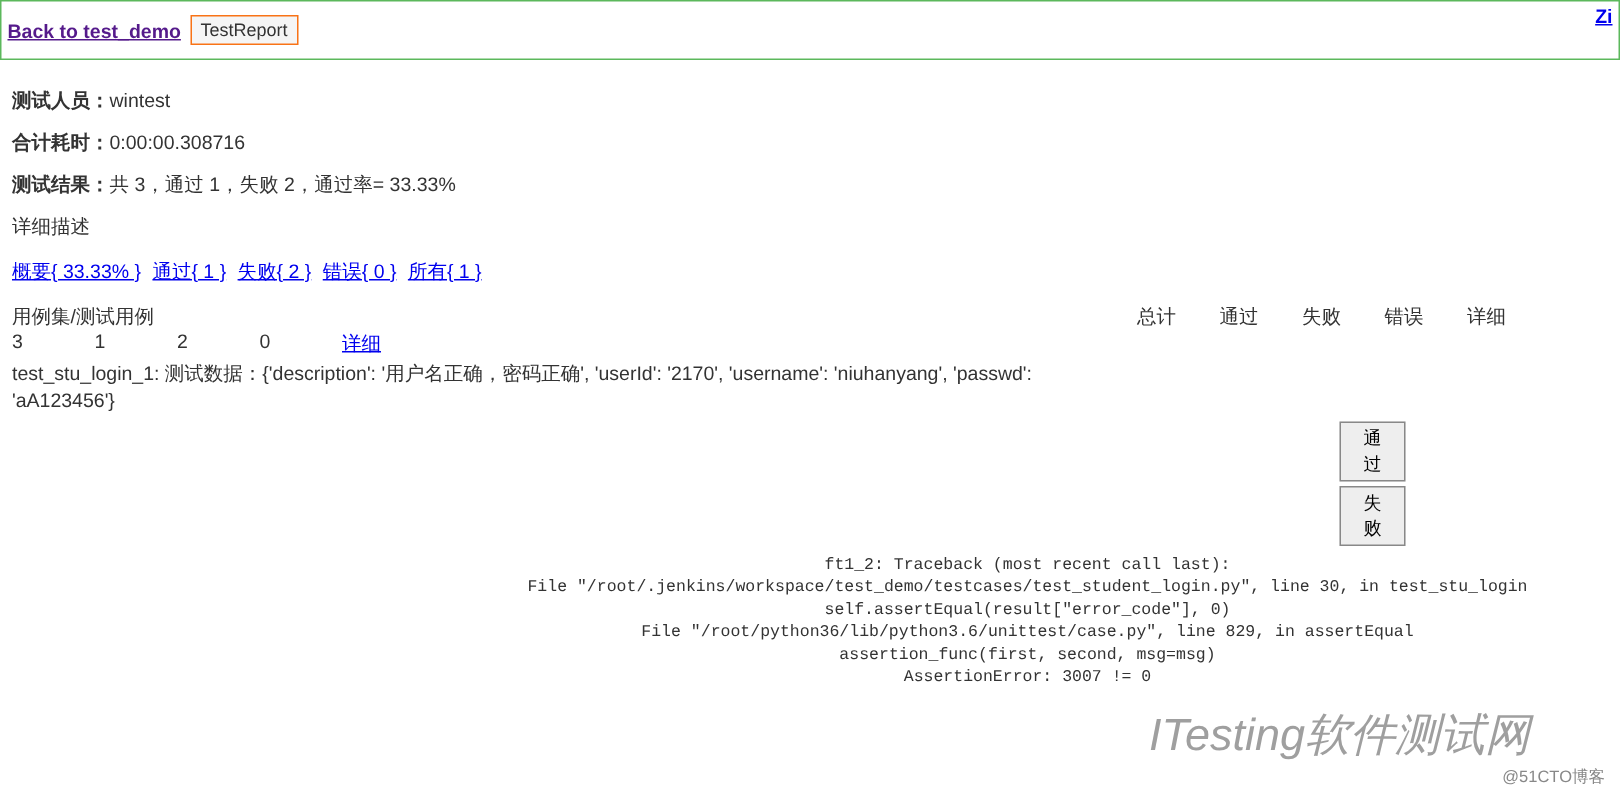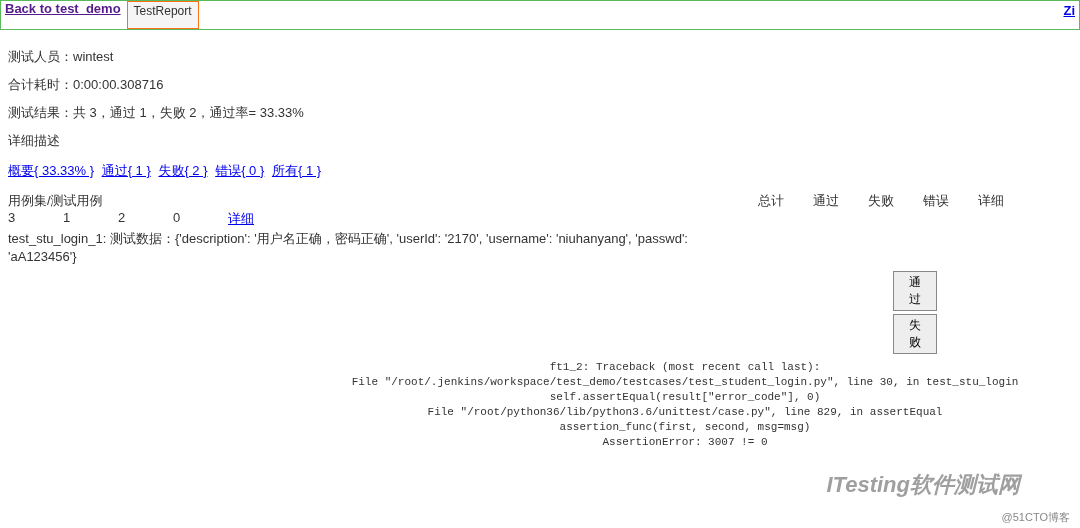--- a/index.html
+++ b/index.html
@@ -1,37 +1,37 @@
 <!DOCTYPE html>
 <html><head>
   <meta charset="utf-8">
   <style>
     * { margin: 0; padding: 0; box-sizing: border-box; }
     body { font-family: Arial, sans-serif; font-size: 13px; color: #333; width: 1080px; background: #fff; }
-    .top-bar { border: 1px solid #5cb85c; height: 30px; display: flex; padding: 0 4px; position: relative; }
+    .top-bar { border: 1px solid #5cb85c; height: 40px; display: flex; align-items: center; padding: 0 4px; position: relative; }
     .back-link { color: #551a8b; text-decoration: underline; font-weight: bold; font-size: 13px; }
     .tab-box { margin-left: 6px; border: 1px solid #f97316; padding: 2px 6px; font-size: 12px; background: #f5f5f5; }
     .zi-link { position: absolute; right: 4px; top: 2px; color: #0000ee; text-decoration: underline; font-weight: bold; font-size: 13px; }
     .content { padding: 8px; }
     h1 { font-size: 22px; font-weight: bold; margin: 10px 0 18px 0; }
     .meta-row { font-size: 13px; margin: 10px 0; }
-    .meta-row b { font-weight: normal; }
+    .meta-row b { font-weight: bold; }
     .filters { margin: 12px 0; }
     .filters a { color: #0000ee; text-decoration: underline; margin-right: 4px; font-size: 13px; }
     .table-area { margin-top: 8px; }
     .header-row, .data-row { display: flex; }
     .left-col { width: 750px; }
     .stat-col { width: 55px; text-align: left; }
     .detail-col { width: 60px; }
     .test-case-text { font-size: 13px; line-height: 1.4; margin: 2px 0; }
     .detail-link { color: #0000ee; text-decoration: underline; }
     .btn-stack { margin-left: 750px; margin-top: 2px; }
     .btn { display: block; border: 1px solid #888; background: #eee; padding: 2px 10px; font-size: 12px; margin: 3px auto; width: 44px; text-align: center; }
     .traceback { font-family: "Courier New", monospace; font-size: 11px; text-align: center; margin-left: 300px; margin-right: 10px; line-height: 1.35; margin-top: 6px; white-space: pre-wrap; }
-    .watermark { position: absolute; right: 60px; top: 470px; font-size: 22px; color: rgba(80,80,80,0.55); font-weight: bold; font-style: italic; pointer-events: none; }
+    .watermark { position: absolute; right: 60px; top: 470px; font-size: 30px; color: rgba(80,80,80,0.55); font-weight: normal; font-style: italic; pointer-events: none; }
     .footnote { position: absolute; right: 10px; top: 510px; font-size: 11px; color: #888; }
   </style>
 </head>
 <body>
 
 <div class="top-bar">
   <a class="back-link">Back to test_demo</a>
   <span class="tab-box">TestReport</span>
   <a class="zi-link">Zi</a>
 </div>

